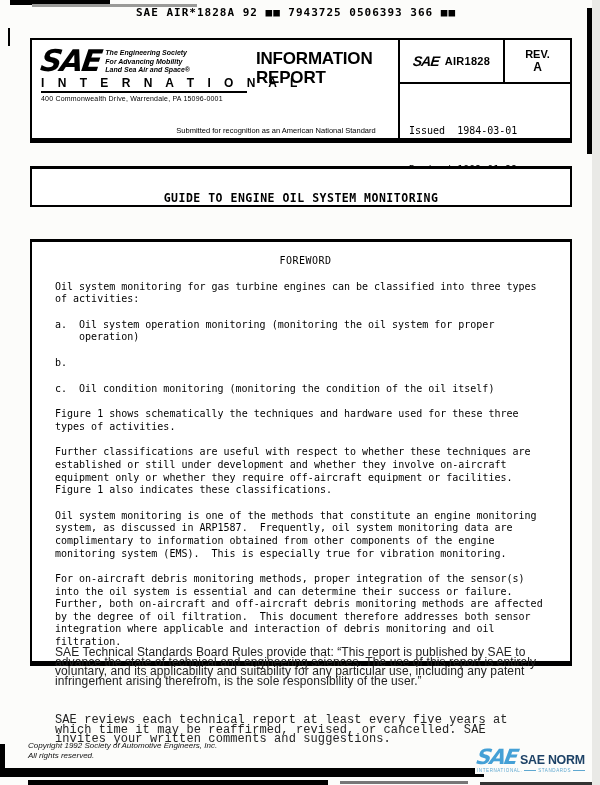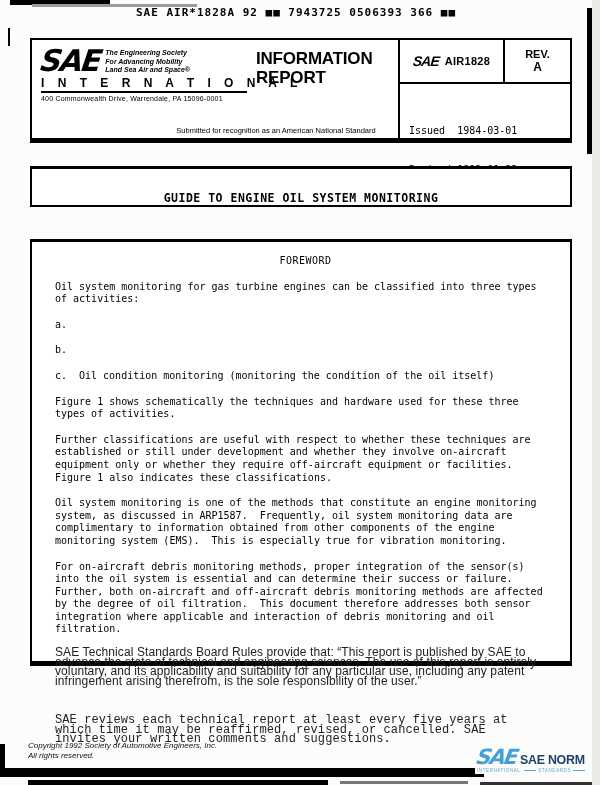--- a/index.html
+++ b/index.html
@@ -146,20 +146,22 @@
     <div class="doc-title">GUIDE TO ENGINE OIL SYSTEM MONITORING</div>
   </div>
 
   <div class="body-box">
     <div class="foreword-heading">FOREWORD</div>
     <div class="para">Oil system monitoring for gas turbine engines can be classified into three types
 of activities:</div>
 
     <div class="list-item">
       <div class="list-label">a.</div>
+      <div class="list-text">Oil system operation monitoring (monitoring the oil system for proper
+operation)</div>
     </div>
     <div class="list-item">
       <div class="list-label">b.</div>
     </div>
     <div class="list-item">
       <div class="list-label">c.</div>
       <div class="list-text">Oil condition monitoring (monitoring the condition of the oil itself)</div>
     </div>
 
     <div class="para">Figure 1 shows schematically the techniques and hardware used for these three

